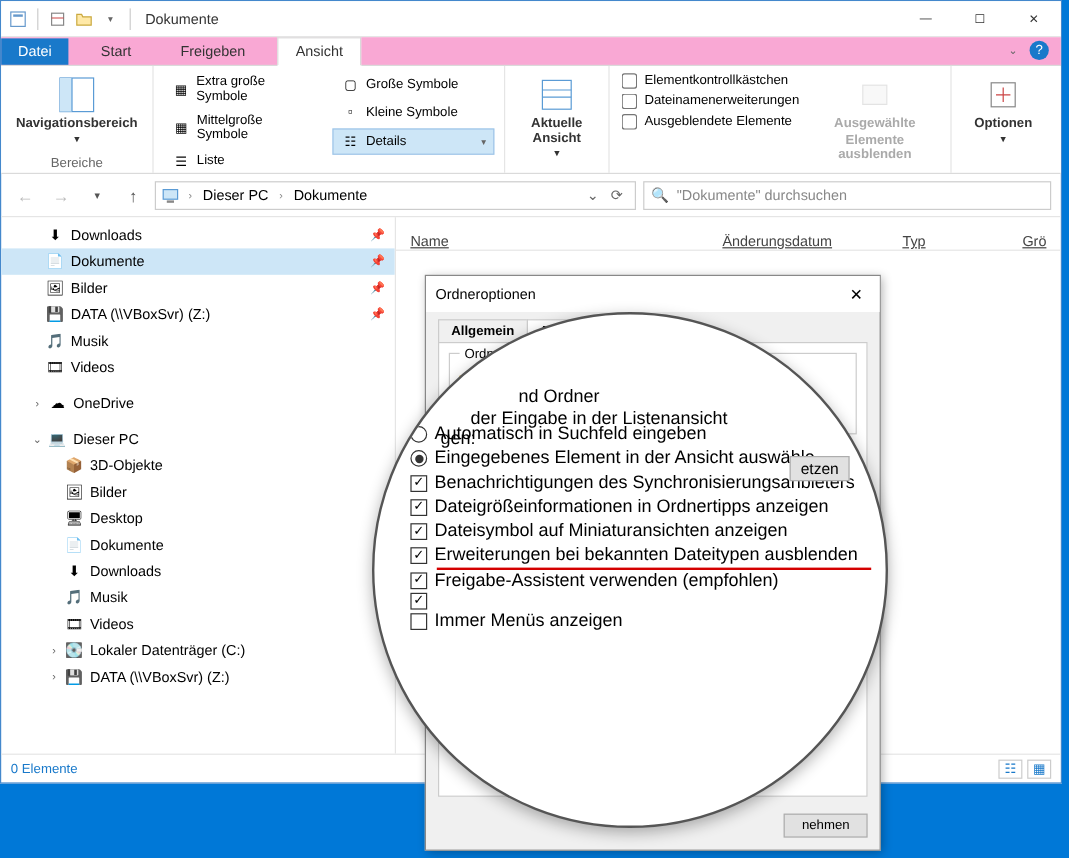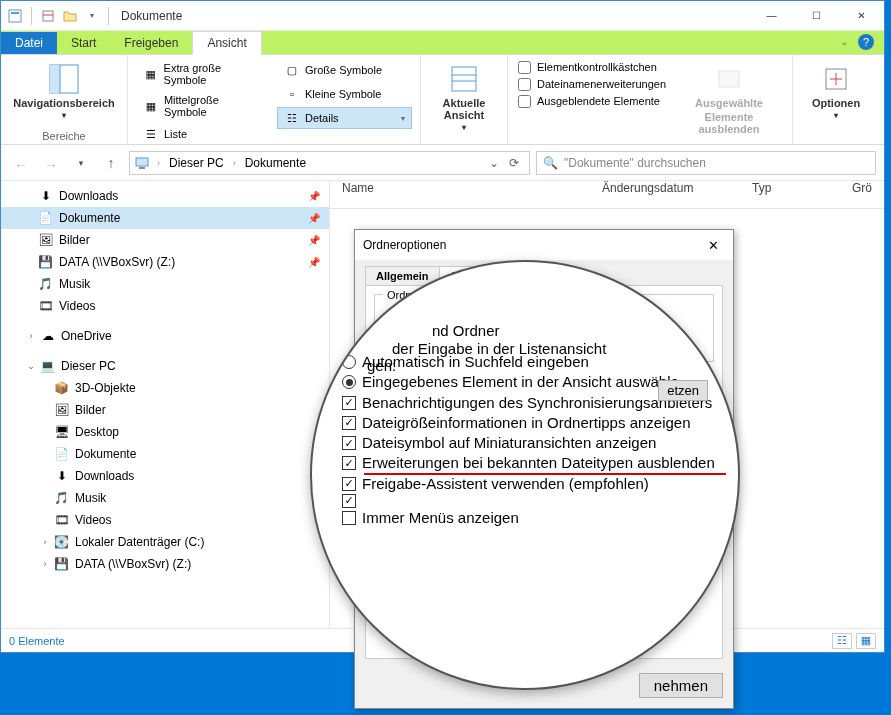--- a/index.html
+++ b/index.html
@@ -9,21 +9,21 @@
 
 .titlebar { height: 30px; background: #fff; display: flex; align-items: center; border-bottom: 1px solid #e5e5e5; }
 .titlebar-icons { display: flex; align-items: center; gap: 6px; padding: 0 6px; }
 .titlebar-icon { width: 16px; height: 16px; display: inline-flex; align-items: center; justify-content: center; font-size: 11px; }
 .titlebar .sep { width: 1px; height: 18px; background: #ccc; margin: 0 2px; }
 .titlebar-title { font-size: 12px; padding-left: 4px; color: #333; }
 .titlebar-right { margin-left: auto; display: flex; }
 .sysbtn { width: 45px; height: 29px; display: flex; align-items: center; justify-content: center; font-size: 10px; color: #333; }
 
 
-.tabs { height: 24px; background: #bef264; display: flex; align-items: flex-end; border-bottom: 1px solid #dadada; position: relative; }
+.tabs { height: 24px; background: #f9a8d4; display: flex; align-items: flex-end; border-bottom: 1px solid #dadada; position: relative; gap: 13px; }
 .tab { font-size: 12px; padding: 4px 14px; color: #333; cursor: pointer; }
 .tab.file { background: #1979ca; color: #fff; }
 .tab.active { border: 1px solid #dadada; border-bottom: 1px solid #fff; background: #fff; margin-bottom: -1px; }
 .tabs .help { position: absolute; right: 10px; top: 3px; width: 16px; height: 16px; border-radius: 50%; background: #1979ca; color: #fff; font-size: 11px; display: flex; align-items: center; justify-content: center; }
 .tabs .caret { position: absolute; right: 36px; top: 6px; font-size: 9px; color: #666; }
 
 
 .ribbon { height: 90px; background: #fff; border-bottom: 1px solid #dadada; display: flex; }
 .ribbon-group { border-right: 1px solid #e5e5e5; padding: 4px 8px 2px 8px; display: flex; flex-direction: column; }
 .ribbon-group-body { flex: 1; display: flex; align-items: flex-start; gap: 6px; }
@@ -58,21 +58,21 @@
 .tree-item { display: flex; align-items: center; font-size: 12px; height: 22px; padding-right: 8px; }
 .tree-item .expand { width: 16px; text-align: center; font-size: 9px; color: #666; }
 .tree-item .ticon { width: 18px; height: 16px; display: inline-flex; align-items: center; justify-content: center; margin-right: 4px; }
 .tree-item .pin { margin-left: auto; color: #888; font-size: 10px; }
 .tree-item.indent1 { padding-left: 22px; }
 .tree-item.indent2 { padding-left: 36px; }
 .tree-item.sel { background: #cde6f7; }
 .tree-spacer { height: 8px; }
 
 .content { flex: 1; display: flex; flex-direction: column; }
-.col-headers { height: 28px; border-bottom: 1px solid #e5e5e5; display: flex; align-items: flex-start; font-size: 12px; color: #444; }
+.col-headers { height: 28px; border-bottom: 1px solid #e5e5e5; display: flex; align-items: flex-end; font-size: 12px; color: #444; text-decoration: underline; }
 .col-headers .col { padding: 0 12px; }
 .col-headers .col.name { width: 260px; }
 .col-headers .col.mod { width: 150px; }
 .col-headers .col.type { width: 100px; }
 .content-area { flex: 1; position: relative; }
 
 
 .statusbar { height: 24px; border-top: 1px solid #e5e5e5; display: flex; align-items: center; font-size: 11px; padding: 0 8px; color: #1979ca; }
 .statusbar .right { margin-left: auto; display: flex; gap: 4px; }
 .viewbtn { width: 20px; height: 16px; border: 1px solid #ccc; display:flex;align-items:center;justify-content:center; }
@@ -84,21 +84,21 @@
 .dialog-tabs { display: flex; padding: 6px 10px 0 10px; gap: 0; font-size: 11px; }
 .dialog-tab { padding: 3px 10px; border: 1px solid #ccc; background: #f0f0f0; margin-right: -1px; font-weight: bold; }
 .dialog-tab.active { background: #fff; border-bottom: 1px solid #fff; z-index: 1; }
 .dialog-body { margin: -1px 10px 8px 10px; border: 1px solid #ccc; background: #fff; flex: 1; padding: 8px; display: flex; flex-direction: column; font-size: 11px; }
 .fieldset { border: 1px solid #ccc; padding: 6px 8px 8px 8px; margin-bottom: 6px; }
 .fieldset-title { font-size: 11px; position: relative; top: -12px; background: #fff; padding: 0 4px; width: fit-content; }
 .fieldset-row { display: flex; gap: 8px; }
 .fieldset .foldericon { width: 40px; height: 40px; background: #ffe9a8; border: 1px solid #caa93f; display:flex;align-items:center;justify-content:center; }
 .fieldset .desc { font-size: 11px; line-height: 1.3; }
 .dialog-foot { padding: 6px 10px 10px 0; display: flex; justify-content: flex-end; gap: 6px; }
-.dbtn { font-size: 15px; padding: 3px 14px; border: 1px solid #adadad; background: #e1e1e1; }
+.dbtn { font-size: 11px; padding: 3px 14px; border: 1px solid #adadad; background: #e1e1e1; }
 
 
 .magnifier { position: absolute; left: 310px; top: 260px; width: 430px; height: 430px; border-radius: 50%; border: 2px solid #555; background: #fff; z-index: 10; overflow: hidden; box-shadow: 0 4px 12px rgba(0,0,0,.3); }
 .mag-inner { padding: 90px 12px 12px 30px; font-size: 15px; line-height: 1.35; }
 .mag-line { display: flex; align-items: center; gap: 6px; white-space: nowrap; }
 .mag-line .box { width: 14px; height: 14px; border: 1.5px solid #333; display: inline-flex; align-items: center; justify-content: center; font-size: 11px; flex-shrink: 0; }
 .mag-line .radio { width: 14px; height: 14px; border: 1.5px solid #333; border-radius: 50%; display: inline-flex; align-items: center; justify-content: center; flex-shrink: 0; }
 .mag-line .radio.sel::after { content: ""; width: 7px; height: 7px; background: #333; border-radius: 50%; }
 .mag-line.emph { position: relative; }
 .mag-line.emph::after { content: ""; position: absolute; left: 22px; right: 0; bottom: -1px; height: 2px; background: #d40000; }

